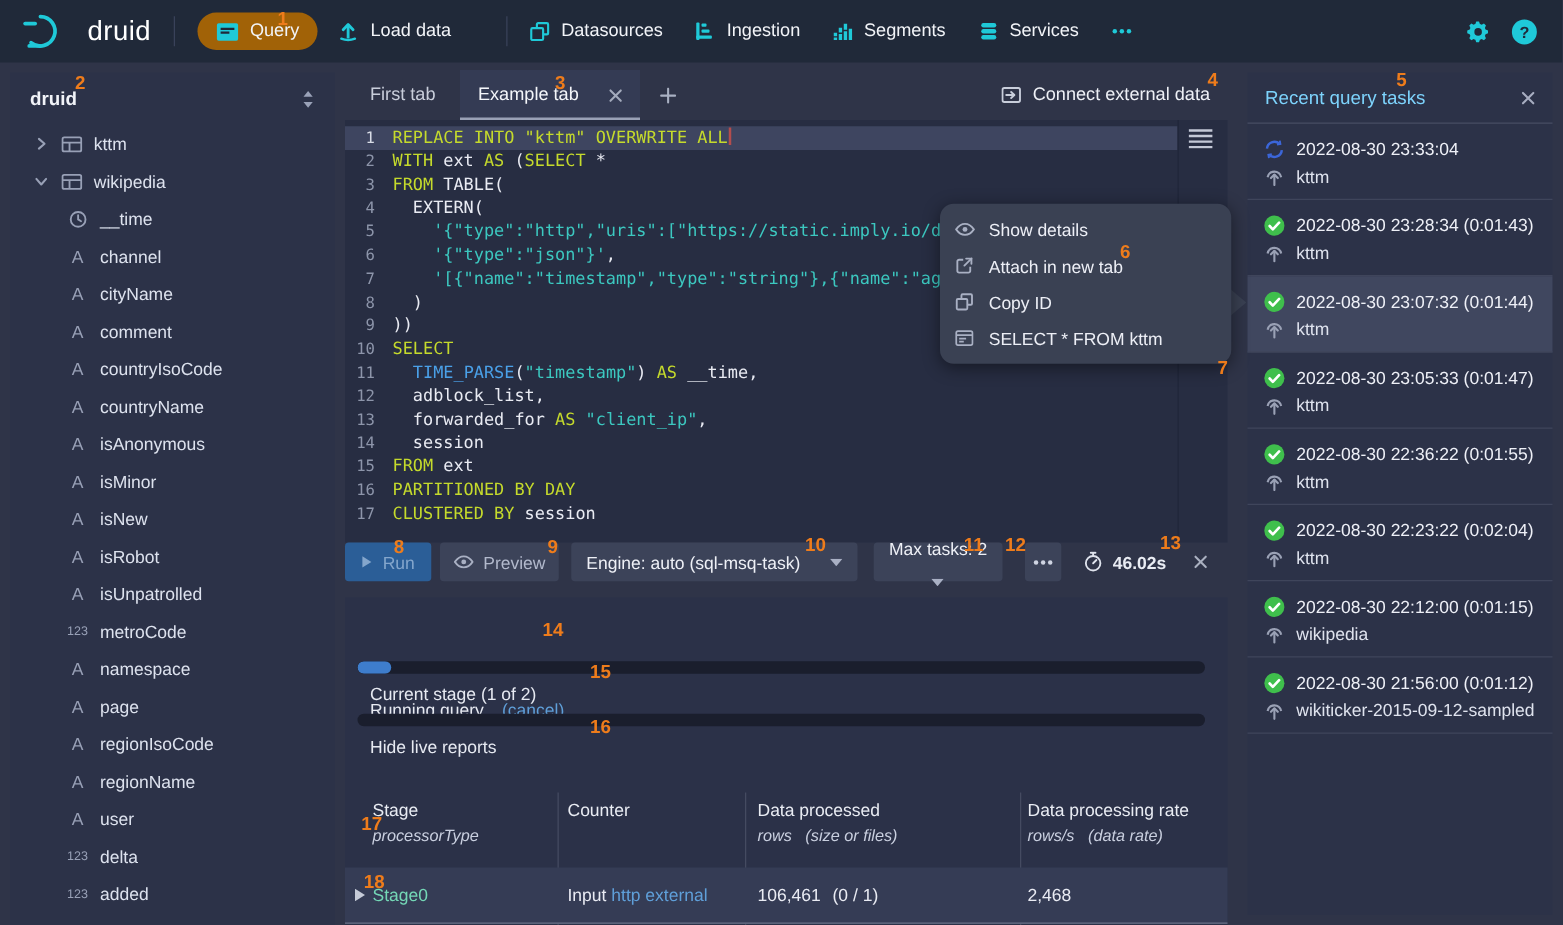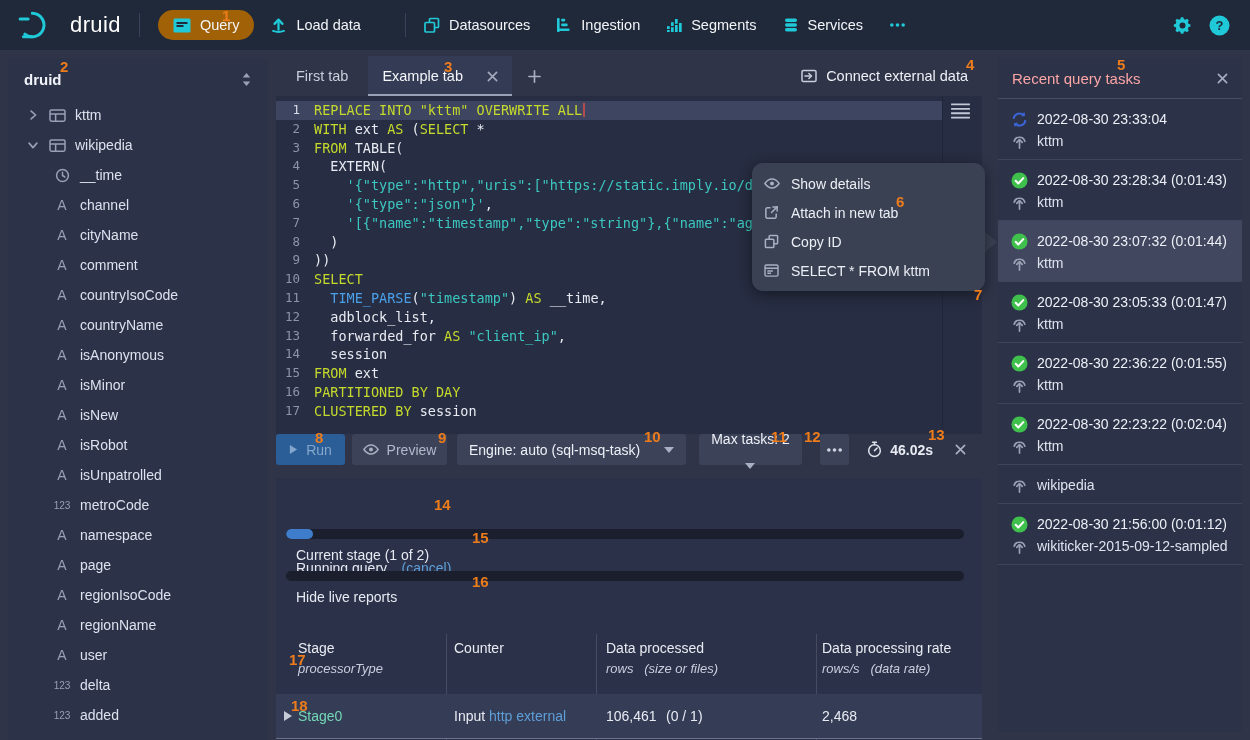--- a/index.html
+++ b/index.html
@@ -101,21 +101,21 @@
           box-shadow:0 3px 14px rgba(0,0,0,.45); padding:6px 0; z-index:60; }
   .menu-item { height:29px; display:flex; align-items:center; gap:11px; padding:0 11px;
                color:#edeff6; font-size:14px; cursor:pointer; white-space:nowrap; }
   .micon { color:#a9b0c3; width:17px; display:flex; justify-content:center; flex:none; }
   .menu-arrow { position:absolute; left:984px; top:231px; width:0; height:0;
                 border:11px solid transparent; border-left:13px solid #3a4153; border-right:0; z-index:59; }
 
   
   .tasks-panel { position:absolute; left:998px; top:58px; width:244px; height:674px; background:#2c3248; z-index:10; }
   .tasks-head { height:41px; display:flex; align-items:center; padding:0 14px;
-                border-bottom:1px solid #474d63; font-size:15px; color:#fca5a5; }
+                border-bottom:1px solid #474d63; font-size:15px; color:#7dd3fc; }
   .tasks-close { margin-left:auto; color:#a7adc0; display:flex; cursor:pointer; }
   .task-item { padding:9px 13px 7px; border-bottom:1px solid #3f455b; cursor:pointer; }
   .task-item.selected { background:#40475f; }
   .trow { display:flex; align-items:center; gap:9px; height:22px; font-size:14px; color:#eef0f7; white-space:nowrap; }
   .trow .stat { display:flex; width:17px; justify-content:center; flex:none; }
   .trow2 { color:#dfe3ee; }
   .trow2 .stat { color:#9aa1b5; }
 
   
   .marker { position:absolute; color:#ee7c1b; font-size:15px; font-weight:700; z-index:100; }
@@ -679,20 +679,29 @@
             <svg viewBox="0 0 16 16" width="15" height="15" fill="none" stroke="currentColor" stroke-width="1.8">
               <path d="M2.2 8.3a5.9 5.9 0 0 1 11.6 0"></path>
               <path d="M8 15V6.4" stroke-linecap="round"></path>
               <path d="M5.1 9l2.9-3 2.9 3" stroke-linecap="round" stroke-linejoin="round"></path>
             </svg>
           </span>
           <span>kttm</span>
         </div>
       </div>
       <div class="task-item">
+        <div class="trow">
+          <span class="stat">
+            <svg viewBox="0 0 18 18" width="17" height="17">
+              <circle cx="9" cy="9" r="8.5" fill="#3fbf4c"></circle>
+              <path d="M5 9.3l2.7 2.8L13 6.5" fill="none" stroke="#ffffff" stroke-width="2.2" stroke-linecap="round" stroke-linejoin="round"></path>
+            </svg>
+          </span>
+          <span>2022-08-30 22:12:00 (0:01:15)</span>
+        </div>
         <div class="trow trow2">
           <span class="stat">
             <svg viewBox="0 0 16 16" width="15" height="15" fill="none" stroke="currentColor" stroke-width="1.8">
               <path d="M2.2 8.3a5.9 5.9 0 0 1 11.6 0"></path>
               <path d="M8 15V6.4" stroke-linecap="round"></path>
               <path d="M5.1 9l2.9-3 2.9 3" stroke-linecap="round" stroke-linejoin="round"></path>
             </svg>
           </span>
           <span>wikipedia</span>
         </div>

